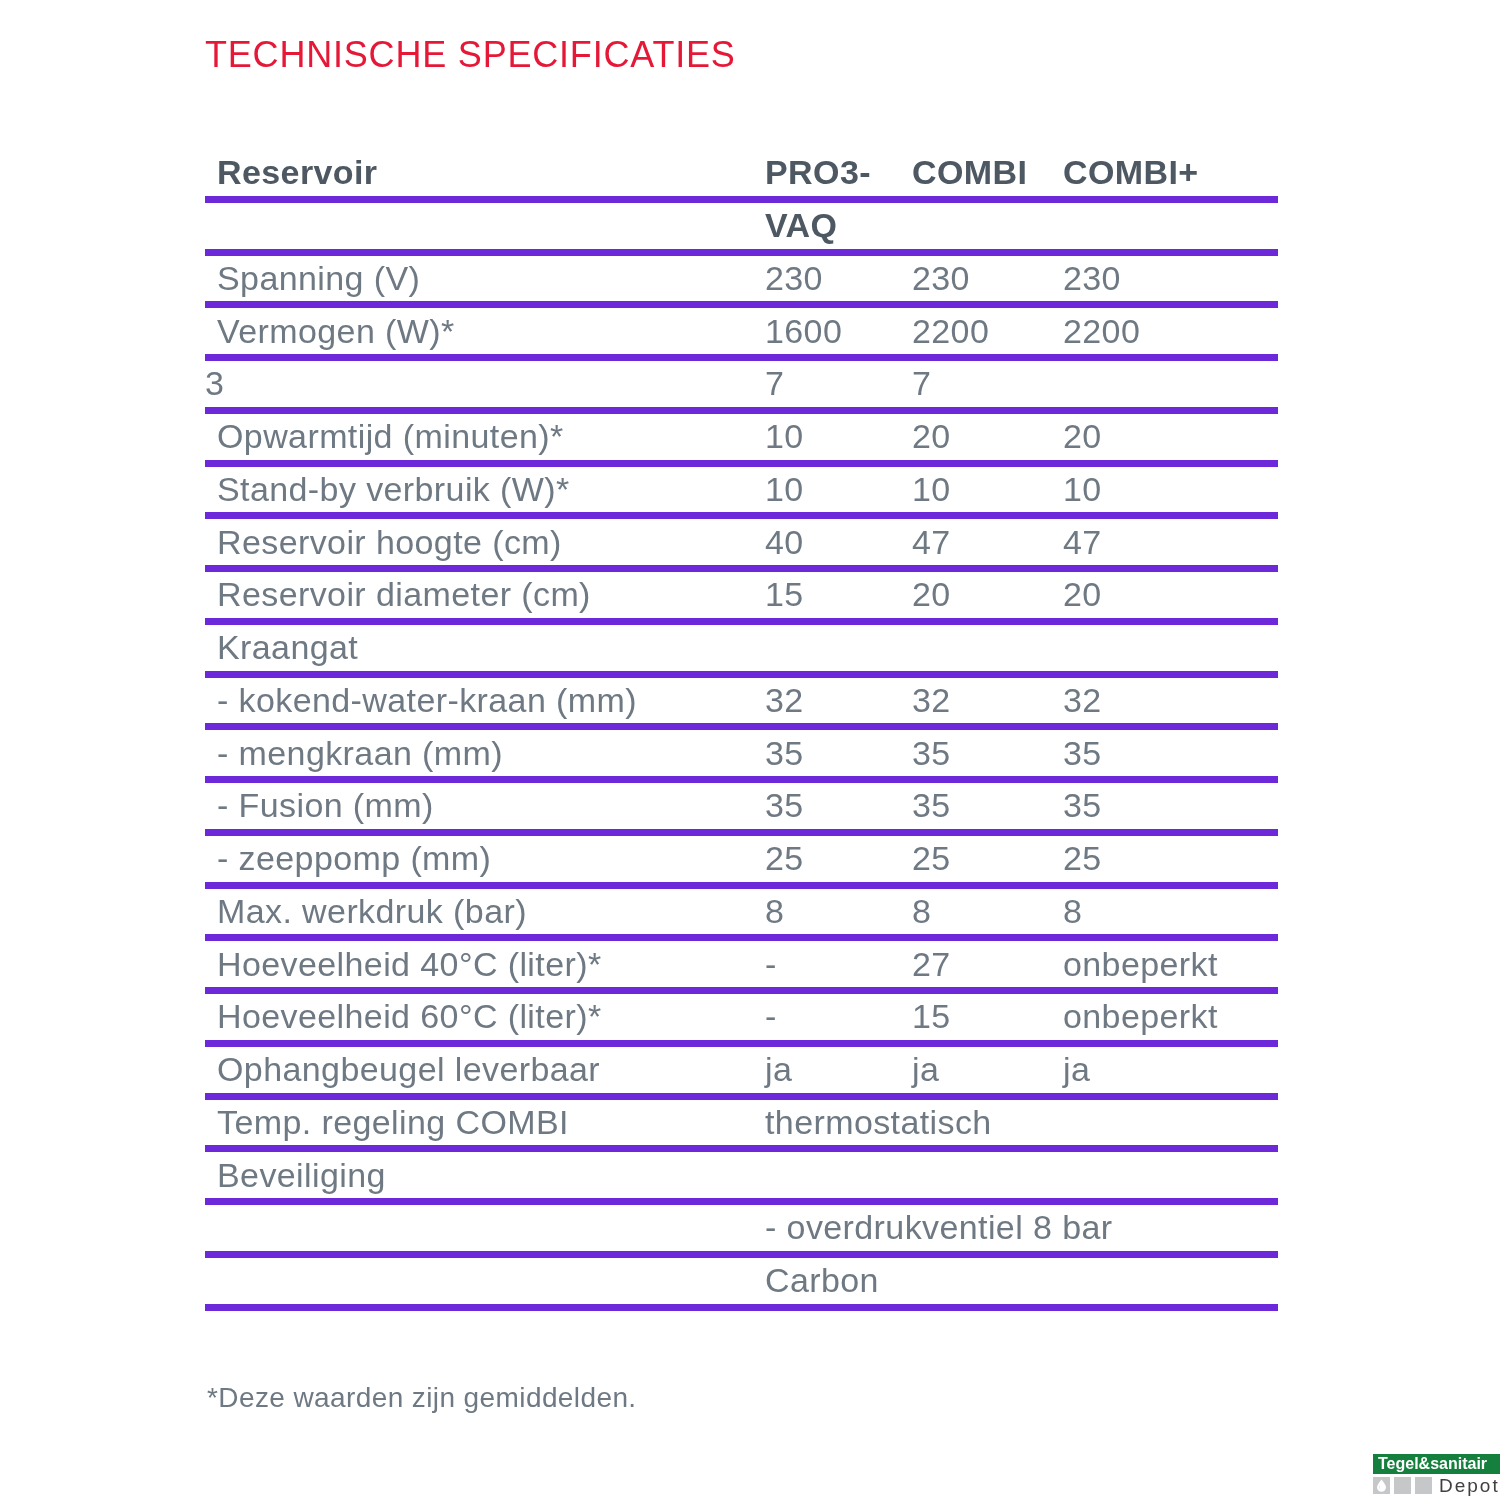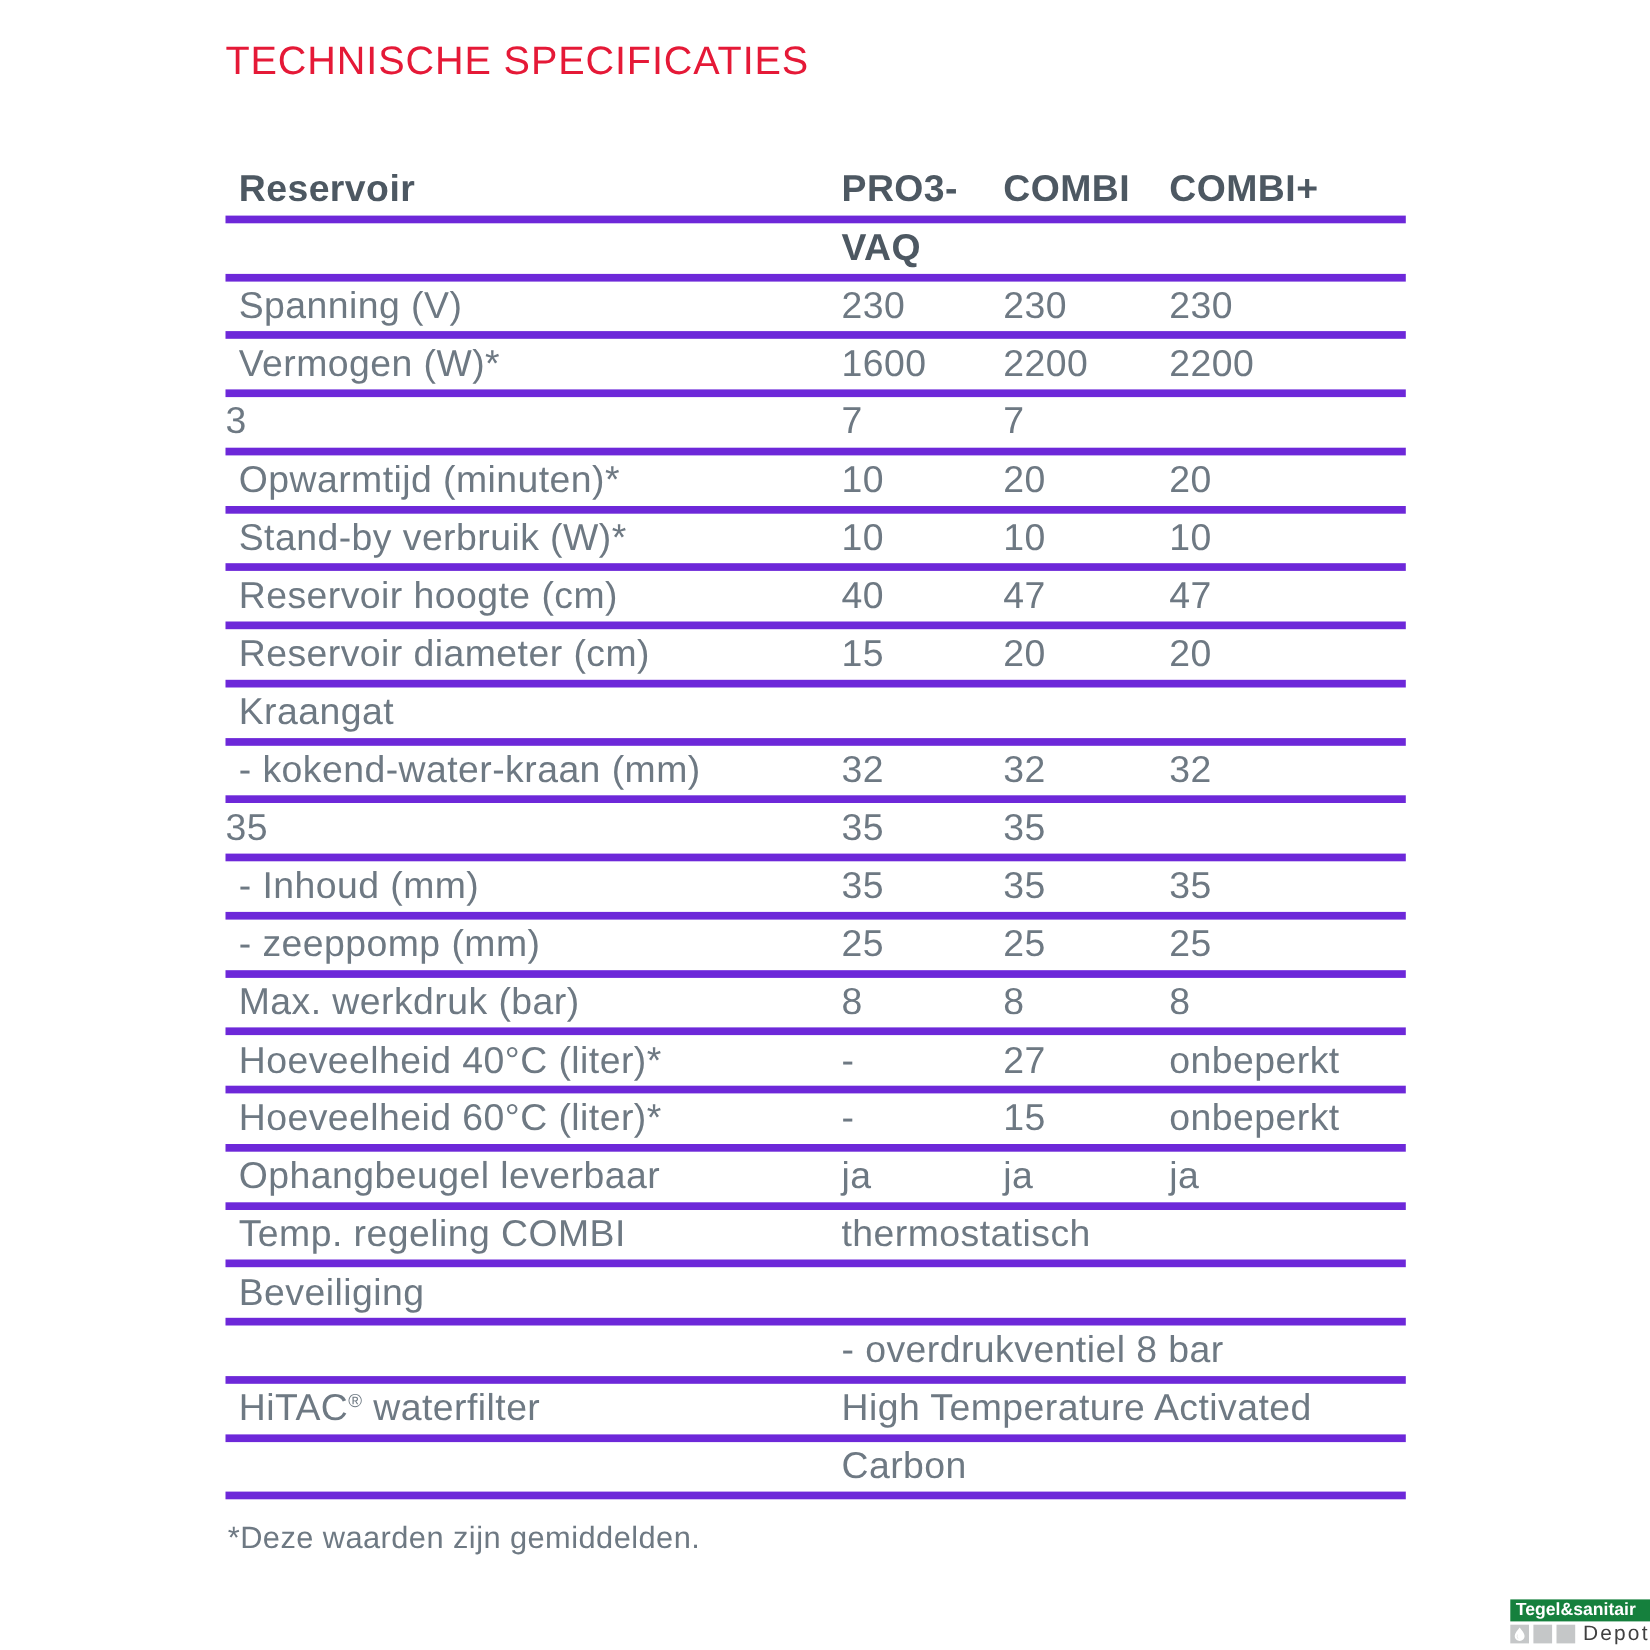--- a/index.html
+++ b/index.html
@@ -120,26 +120,27 @@
         <div class="c label">Kraangat</div>
         <div class="c span3"></div>
       </div>
       <div class="t-row">
         <div class="c label">- kokend-water-kraan (mm)</div>
         <div class="c">32</div>
         <div class="c">32</div>
         <div class="c">32</div>
       </div>
       <div class="t-row">
-        <div class="c">35</div>
-        <div class="c">35</div>
-        <div class="c">35</div>
-      </div>
-      <div class="t-row">
-        <div class="c label">- Inhoud (mm)</div>
+        <div class="c label">- mengkraan (mm)</div>
+        <div class="c">35</div>
+        <div class="c">35</div>
+        <div class="c">35</div>
+      </div>
+      <div class="t-row">
+        <div class="c label">- Fusion (mm)</div>
         <div class="c">35</div>
         <div class="c">35</div>
         <div class="c">35</div>
       </div>
       <div class="t-row">
         <div class="c label">- zeeppomp (mm)</div>
         <div class="c">25</div>
         <div class="c">25</div>
         <div class="c">25</div>
       </div>
@@ -170,24 +171,20 @@
       <div class="t-row">
         <div class="c label">Temp. regeling COMBI</div>
         <div class="c span3">thermostatisch</div>
       </div>
       <div class="t-row">
         <div class="c label">Beveiliging</div>
       </div>
       <div class="t-row">
         <div class="c label"></div>
         <div class="c span3">- overdrukventiel 8 bar</div>
-      </div>
-      <div class="t-row">
-        <div class="c label">HiTAC<sup>®</sup> waterfilter</div>
-        <div class="c span3">High Temperature Activated</div>
       </div>
       <div class="t-row">
         <div class="c label"></div>
         <div class="c span3">Carbon</div>
       </div>
     </div>
 </div>
 
 <div class="footnote">*Deze waarden zijn gemiddelden.</div>
 

